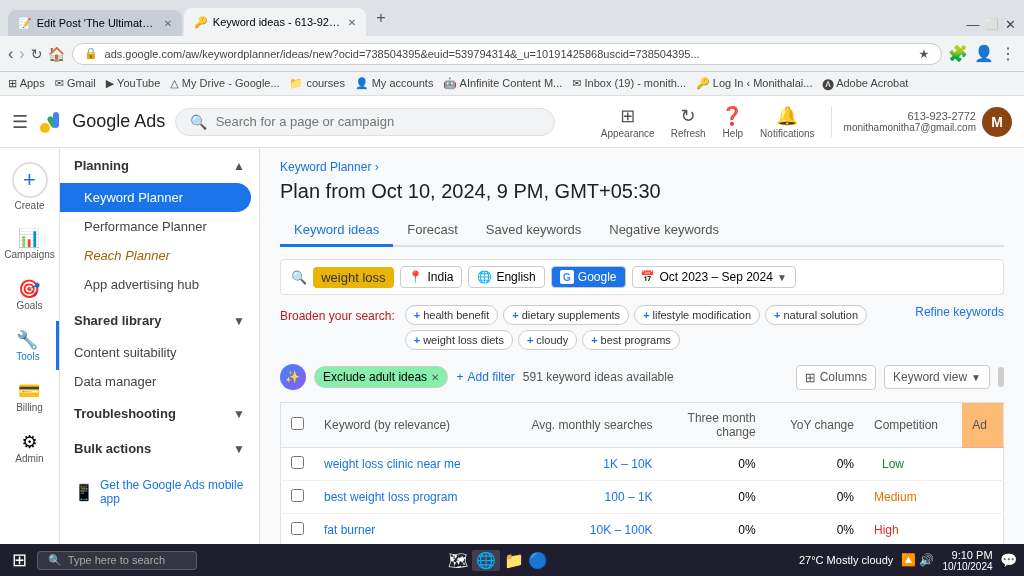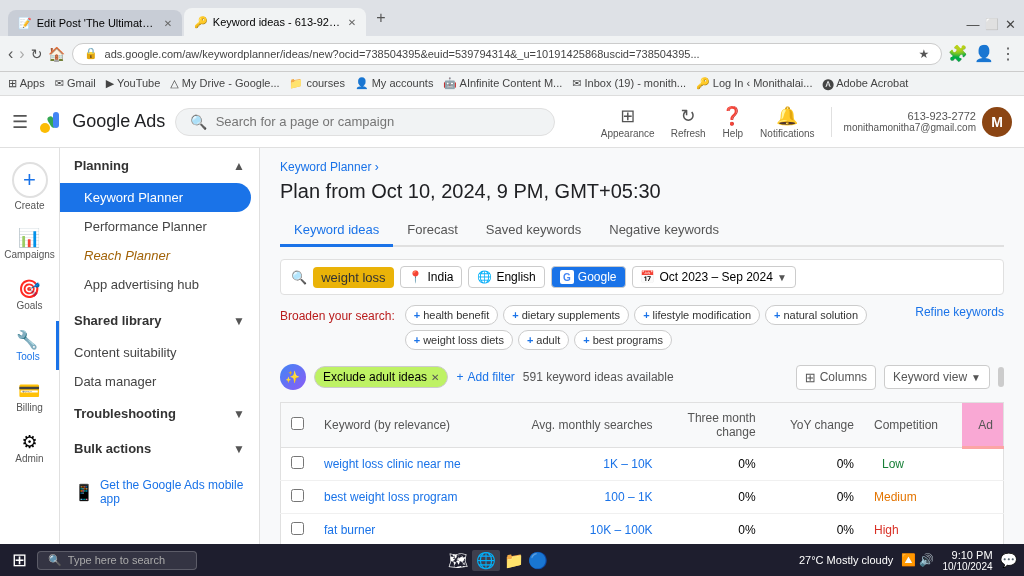--- a/index.html
+++ b/index.html
@@ -237,35 +237,35 @@
         <div style="display:flex; align-items:center; gap:3px; background:white; border:1px solid #ccc; border-radius:20px; padding:3px 8px; font-size:11px; cursor:pointer; color:#333;">
           <span style="color:#1a73e8; font-weight:bold;">+</span>
           <span>natural solution</span>
         </div>
         <div style="display:flex; align-items:center; gap:3px; background:white; border:1px solid #ccc; border-radius:20px; padding:3px 8px; font-size:11px; cursor:pointer; color:#333;">
           <span style="color:#1a73e8; font-weight:bold;">+</span>
           <span>weight loss diets</span>
         </div>
         <div style="display:flex; align-items:center; gap:3px; background:white; border:1px solid #ccc; border-radius:20px; padding:3px 8px; font-size:11px; cursor:pointer; color:#333;">
           <span style="color:#1a73e8; font-weight:bold;">+</span>
-          <span>adult</span>
+          <span>cloudy</span>
         </div>
         <div style="display:flex; align-items:center; gap:3px; background:white; border:1px solid #ccc; border-radius:20px; padding:3px 8px; font-size:11px; cursor:pointer; color:#333;">
           <span style="color:#1a73e8; font-weight:bold;">+</span>
           <span>best programs</span>
         </div>
       </div>
       <div style="color:#1a73e8; font-size:12px; cursor:pointer; white-space:nowrap; margin-left:auto;">
         <span>Refine keywords</span>
       </div>
     </div>
 
     <div style="display:flex; align-items:center; gap:8px; margin-bottom:8px; padding:4px 0;">
       <div style="width:26px; height:26px; background:linear-gradient(135deg,#4285f4,#8b5cf6); border-radius:50%; display:flex; align-items:center; justify-content:center; color:white; font-size:12px;">✨</div>
-      <div style="display:flex; align-items:center; gap:4px; background:#bef264; border:1px solid #ccc; border-radius:16px; padding:3px 8px; font-size:12px; cursor:pointer;">
+      <div style="display:flex; align-items:center; gap:4px; background:#86efac; border:1px solid #ccc; border-radius:16px; padding:3px 8px; font-size:12px; cursor:pointer;">
         <span>Exclude adult ideas</span>
         <span style="font-size:10px; color:#555;">✕</span>
       </div>
       <div style="display:flex; align-items:center; gap:4px; color:#1a73e8; font-size:12px; cursor:pointer;">
         <span>+</span>
         <span>Add filter</span>
       </div>
       <span style="font-size:12px; color:#555; flex:1;">591 keyword ideas available</span>
       <div style="display:flex; align-items:center; gap:4px; color:#555; font-size:12px; cursor:pointer; border:1px solid #ccc; border-radius:4px; padding:4px 8px; background:white;">
         <span style="font-size:13px;">⊞</span>
@@ -292,21 +292,21 @@
           </th>
           <th style="padding:8px 10px; background:#f8f9fa; border-bottom:1px solid #e0e0e0; text-align:right; font-weight:500; color:#555;">
             <span>Three month<br>change</span>
           </th>
           <th style="padding:8px 10px; background:#f8f9fa; border-bottom:1px solid #e0e0e0; text-align:right; font-weight:500; color:#555;">
             <span>YoY change</span>
           </th>
           <th style="padding:8px 10px; background:#f8f9fa; border-bottom:1px solid #e0e0e0; text-align:left; font-weight:500; color:#555;">
             <span>Competition</span>
           </th>
-          <th style="padding:8px 10px; background:#f9a8d4; border-bottom:3px solid #fca5a5; text-align:right; font-weight:500; color:#555;">
+          <th style="padding:8px 10px; background:#fdba74; border-bottom:1px solid #fca5a5; text-align:left; font-weight:500; color:#555;">
             <span>Ad</span>
           </th>
         </tr>
       </thead>
       <tbody>
         <tr style="border-bottom:1px solid #f0f0f0;">
           <td style="padding:8px 10px;"><input type="checkbox" style=""></td>
           <td style="padding:8px 10px;"><span style="color:#1a73e8; cursor:pointer;">weight loss clinic near me</span></td>
           <td style="padding:8px 10px; text-align:right;"><span style="color:#1a73e8;">1K – 10K</span></td>
           <td style="padding:8px 10px; text-align:right;"><span>0%</span></td>

